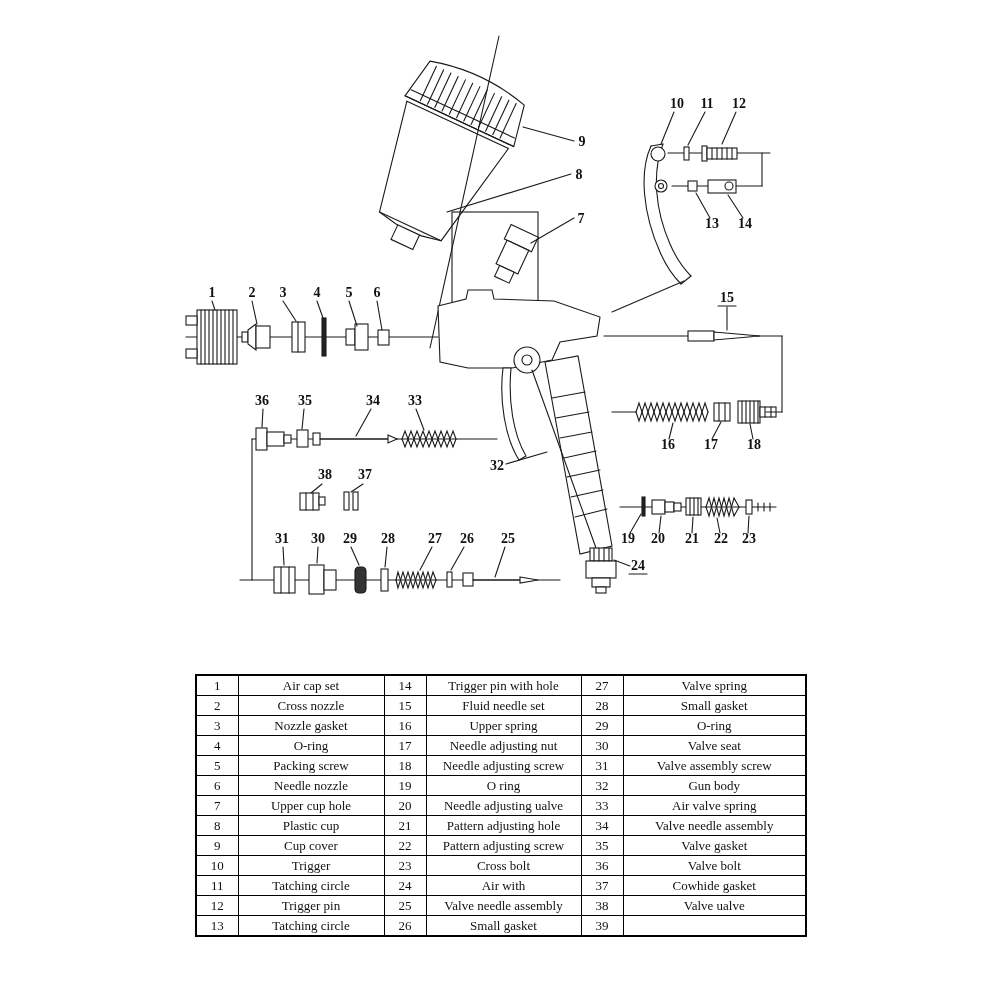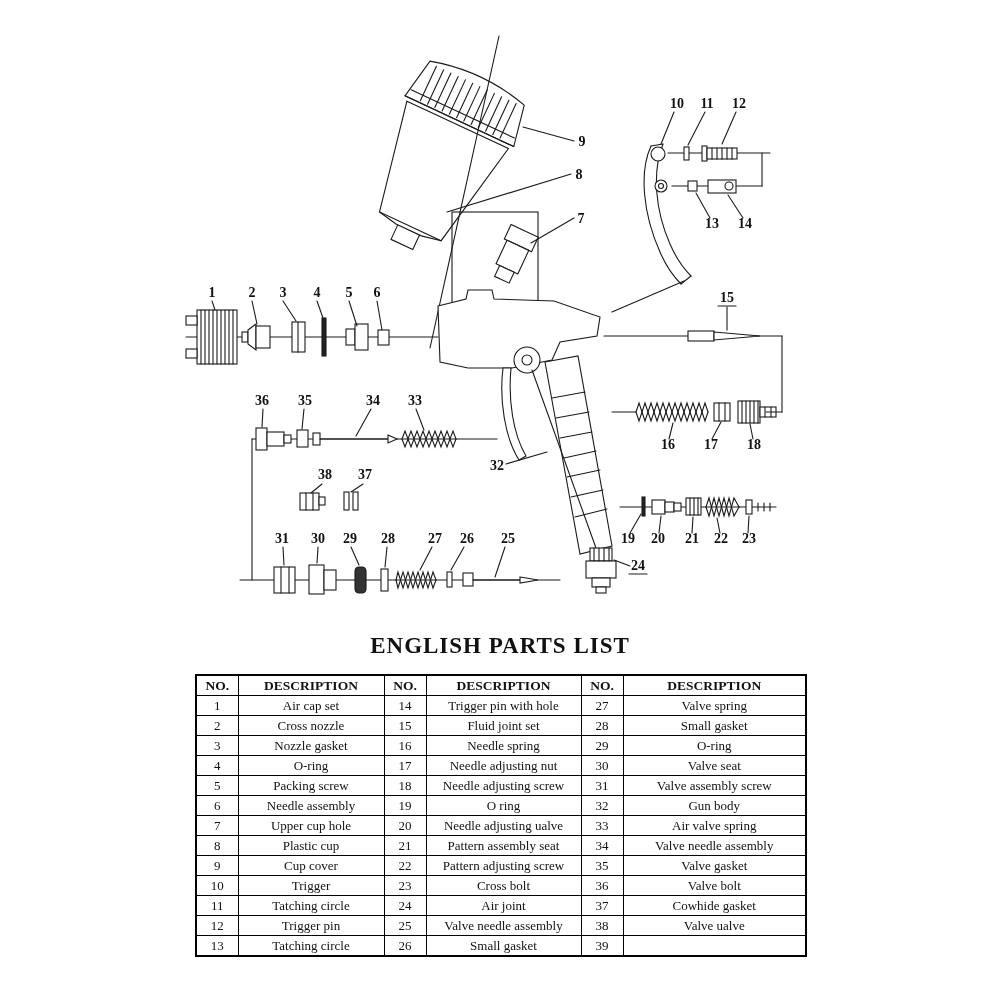--- a/index.html
+++ b/index.html
@@ -238,62 +238,53 @@
       <text x="497" y="470">32</text>
       <text x="415" y="405">33</text>
       <text x="373" y="405">34</text>
       <text x="305" y="405">35</text>
       <text x="262" y="405">36</text>
       <text x="365" y="479">37</text>
       <text x="325" y="479">38</text>
     </g>
   </svg>
 
-  <div class="title">ENGLISH PARTS LIST</div>
 
   <div class="tablewrap">
     <table>
       <colgroup>
         <col style="width:42px">
           <col style="width:146px">
         <col style="width:42px">
           <col style="width:155px">
         <col style="width:42px">
           <col style="width:183px">
       </colgroup>
       <tbody id="parts-tbody">
           <tr>
-            <th>NO.</th>
-            <th>DESCRIPTION</th>
-            <th>NO.</th>
-            <th>DESCRIPTION</th>
-            <th>NO.</th>
-            <th>DESCRIPTION</th>
-          </tr>
-          <tr>
             <td>1</td>
             <td>Air cap set</td>
             <td>14</td>
             <td>Trigger pin with hole</td>
             <td>27</td>
             <td>Valve spring</td>
           </tr>
           <tr>
             <td>2</td>
             <td>Cross nozzle</td>
             <td>15</td>
-            <td>Fluid joint set</td>
+            <td>Fluid needle set</td>
             <td>28</td>
             <td>Small gasket</td>
           </tr>
           <tr>
             <td>3</td>
             <td>Nozzle gasket</td>
             <td>16</td>
-            <td>Needle spring</td>
+            <td>Upper spring</td>
             <td>29</td>
             <td>O-ring</td>
           </tr>
           <tr>
             <td>4</td>
             <td>O-ring</td>
             <td>17</td>
             <td>Needle adjusting nut</td>
             <td>30</td>
             <td>Valve seat</td>
@@ -301,39 +292,39 @@
           <tr>
             <td>5</td>
             <td>Packing screw</td>
             <td>18</td>
             <td>Needle adjusting screw</td>
             <td>31</td>
             <td>Valve assembly screw</td>
           </tr>
           <tr>
             <td>6</td>
-            <td>Needle assembly</td>
+            <td>Needle nozzle</td>
             <td>19</td>
             <td>O ring</td>
             <td>32</td>
             <td>Gun body</td>
           </tr>
           <tr>
             <td>7</td>
             <td>Upper cup hole</td>
             <td>20</td>
             <td>Needle adjusting ualve</td>
             <td>33</td>
             <td>Air valve spring</td>
           </tr>
           <tr>
             <td>8</td>
             <td>Plastic cup</td>
             <td>21</td>
-            <td>Pattern assembly seat</td>
+            <td>Pattern adjusting hole</td>
             <td>34</td>
             <td>Valve needle assembly</td>
           </tr>
           <tr>
             <td>9</td>
             <td>Cup cover</td>
             <td>22</td>
             <td>Pattern adjusting screw</td>
             <td>35</td>
             <td>Valve gasket</td>
@@ -343,21 +334,21 @@
             <td>Trigger</td>
             <td>23</td>
             <td>Cross bolt</td>
             <td>36</td>
             <td>Valve bolt</td>
           </tr>
           <tr>
             <td>11</td>
             <td>Tatching circle</td>
             <td>24</td>
-            <td>Air joint</td>
+            <td>Air with</td>
             <td>37</td>
             <td>Cowhide gasket</td>
           </tr>
           <tr>
             <td>12</td>
             <td>Trigger pin</td>
             <td>25</td>
             <td>Valve needle assembly</td>
             <td>38</td>
             <td>Valve ualve</td>

